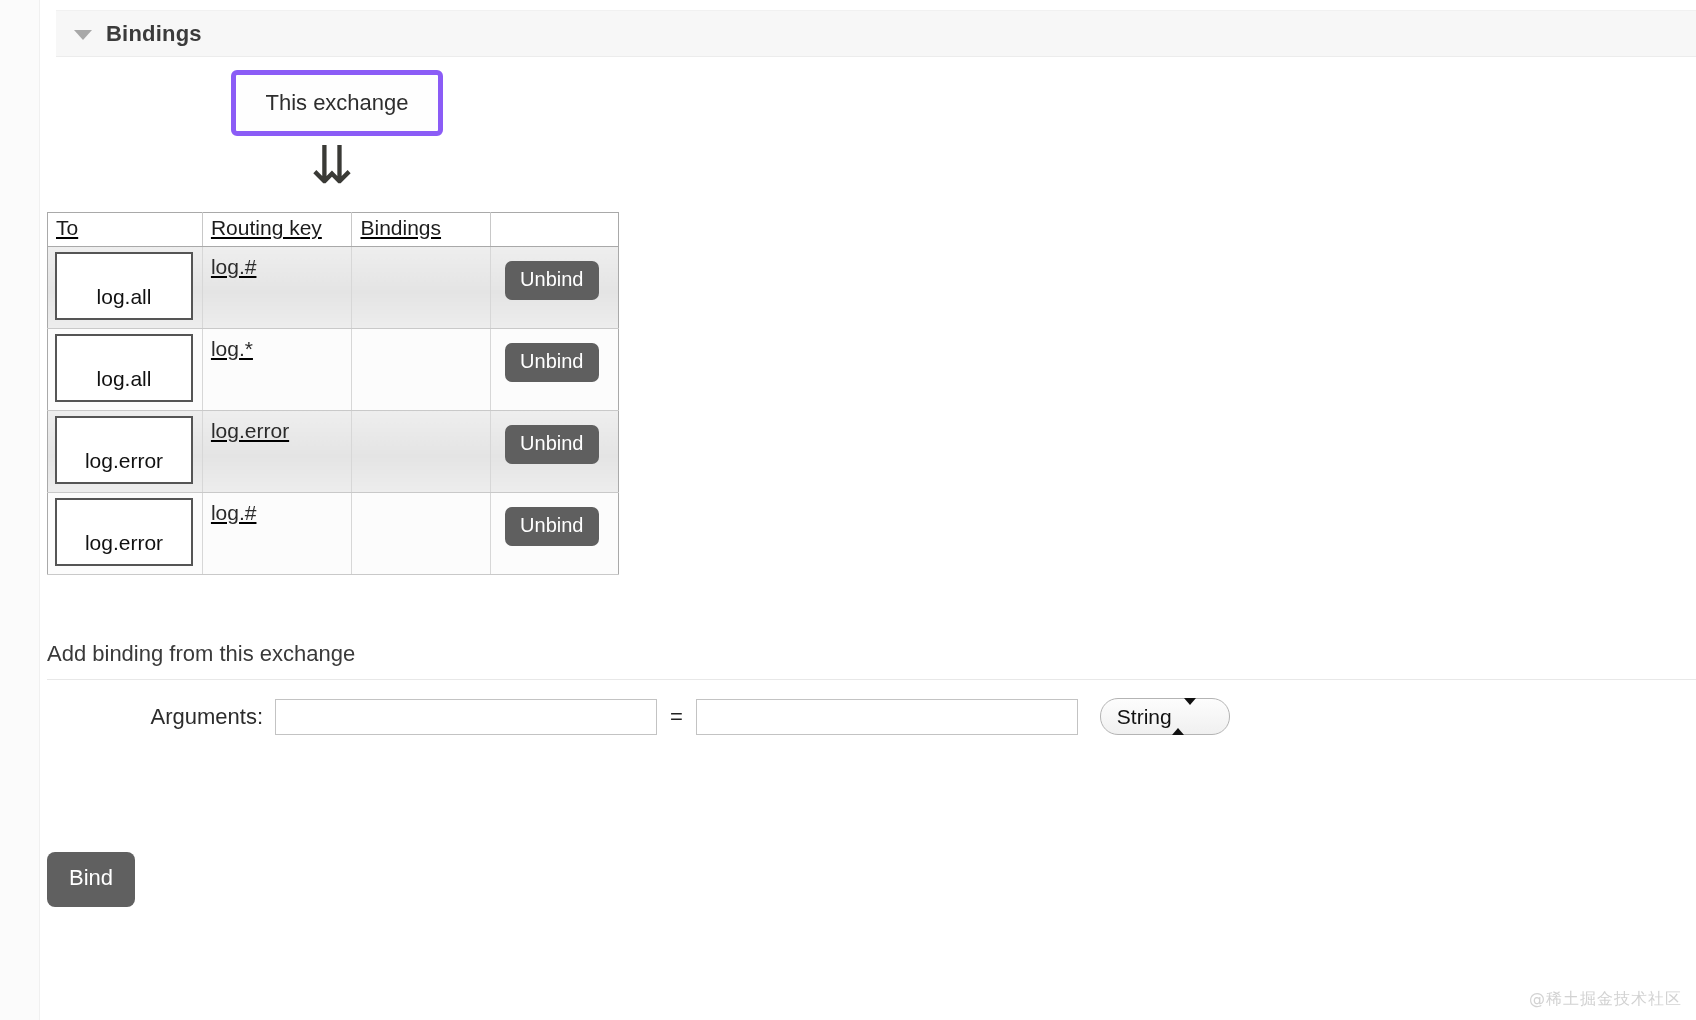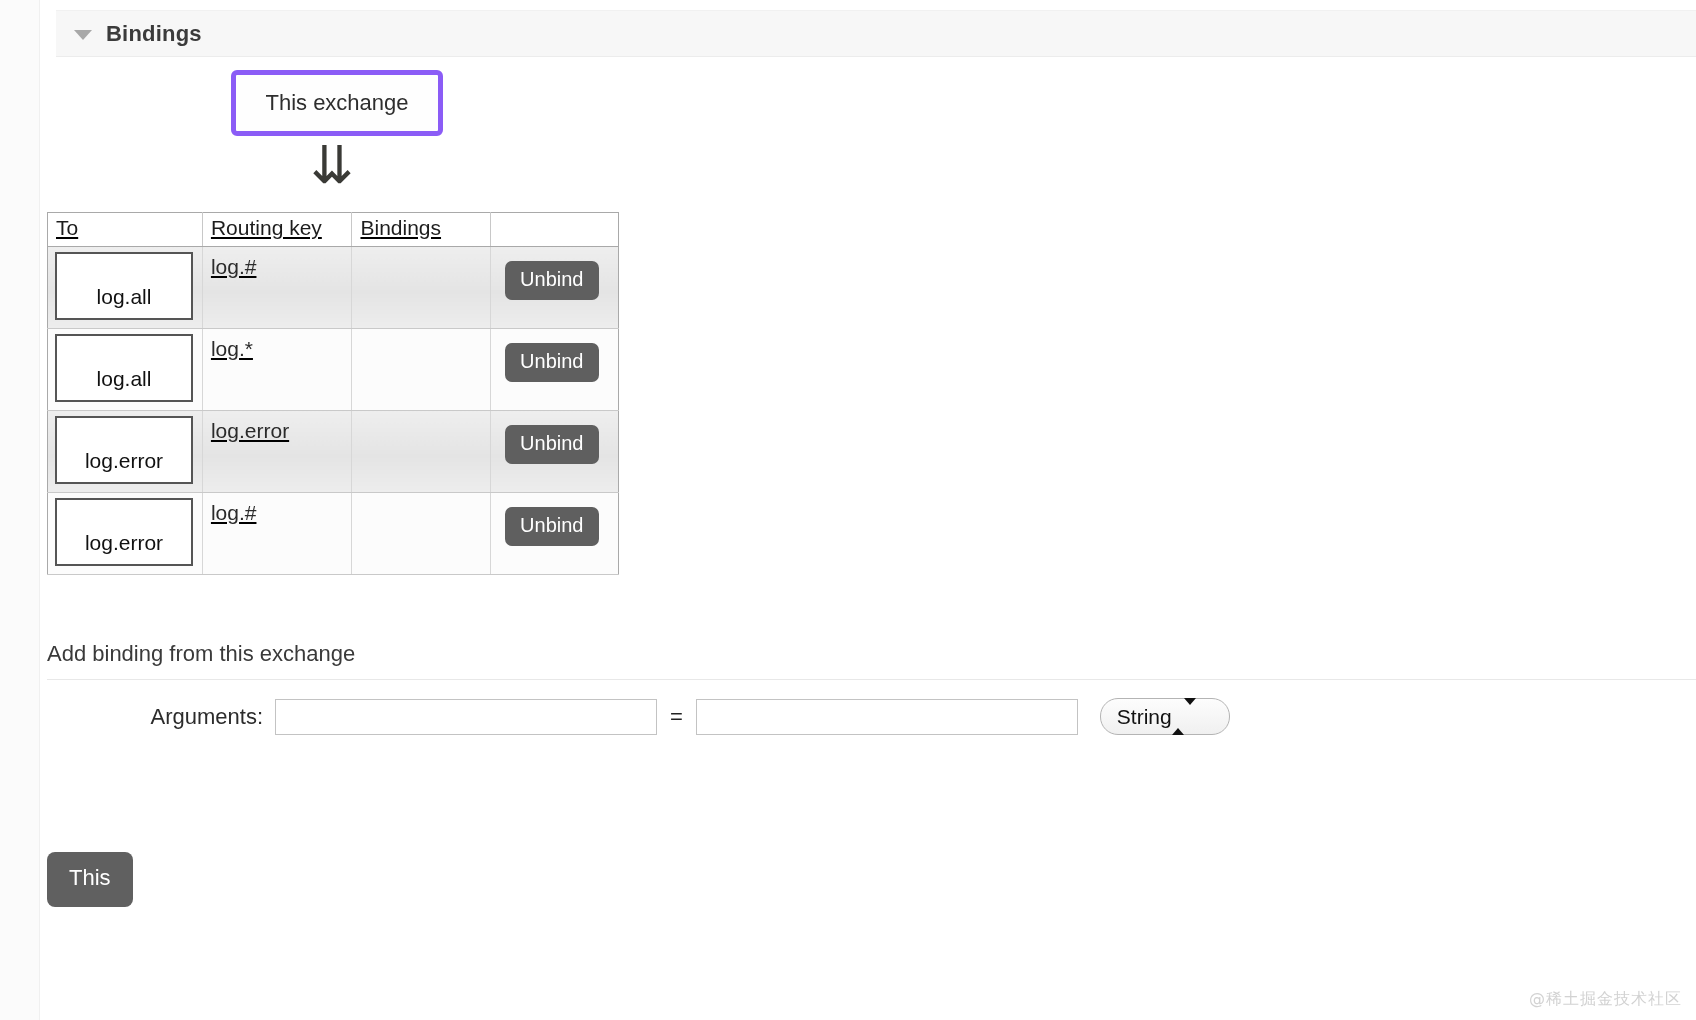--- a/index.html
+++ b/index.html
@@ -318,16 +318,16 @@
       <div class="sel-string">
         <span>String</span>
         <span class="steppers">
           <span class="st-up"></span>
           <span class="st-dn"></span>
         </span>
       </div>
     </div>
   </div>
 
-  <button class="bind-btn">This</button>
+  <button class="bind-btn">Bind</button>
 
   <div class="watermark">@稀土掘金技术社区</div>
 </div>
 
 </body></html>

